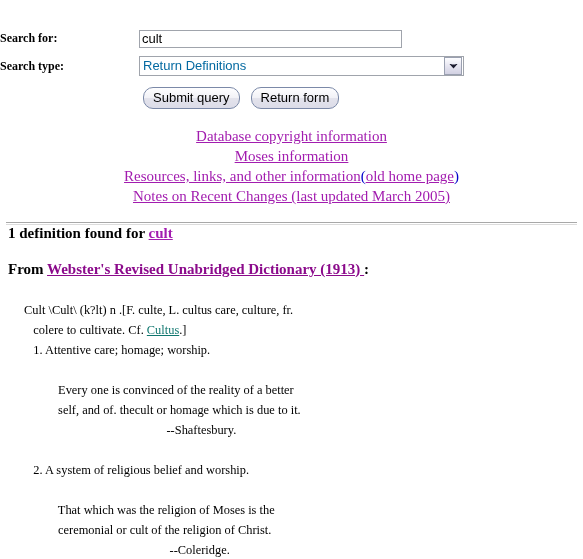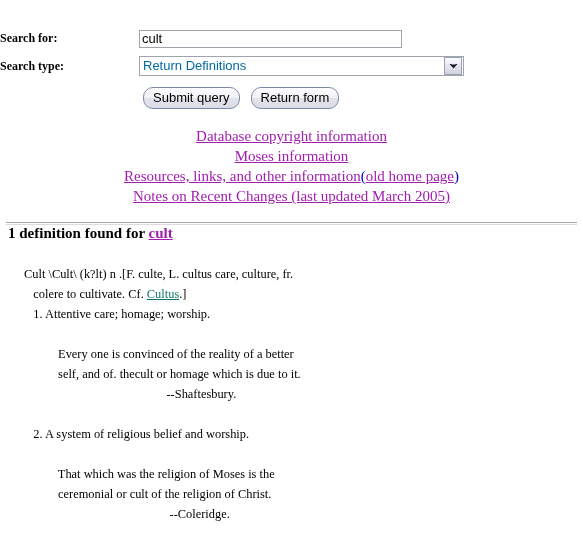--- a/index.html
+++ b/index.html
@@ -217,20 +217,23 @@
   <div><a class="link">Notes on Recent Changes (last updated March 2005)</a></div>
 </div>
 
 <hr class="sep">
 
 <div class="results">
   <div class="found-line">
     <span>1 definition found for </span><a class="link">cult</a>
   </div>
 
+  <div class="from-line">
+    <span>From </span><a class="visited">Webster's Revised Unabridged Dictionary (1913) </a><span>:</span>
+  </div>
 
   <pre class="defn"><span>Cult \Cult\ (k?lt) n .[F. culte, L. cultus care, culture, fr.
    colere to cultivate. Cf. </span><a>Cultus</a><span>.]
    1. Attentive care; homage; worship.
 
            Every one is convinced of the reality of a better
            self, and of. thecult or homage which is due to it.
                                               --Shaftesbury.
 
    2. A system of religious belief and worship.

